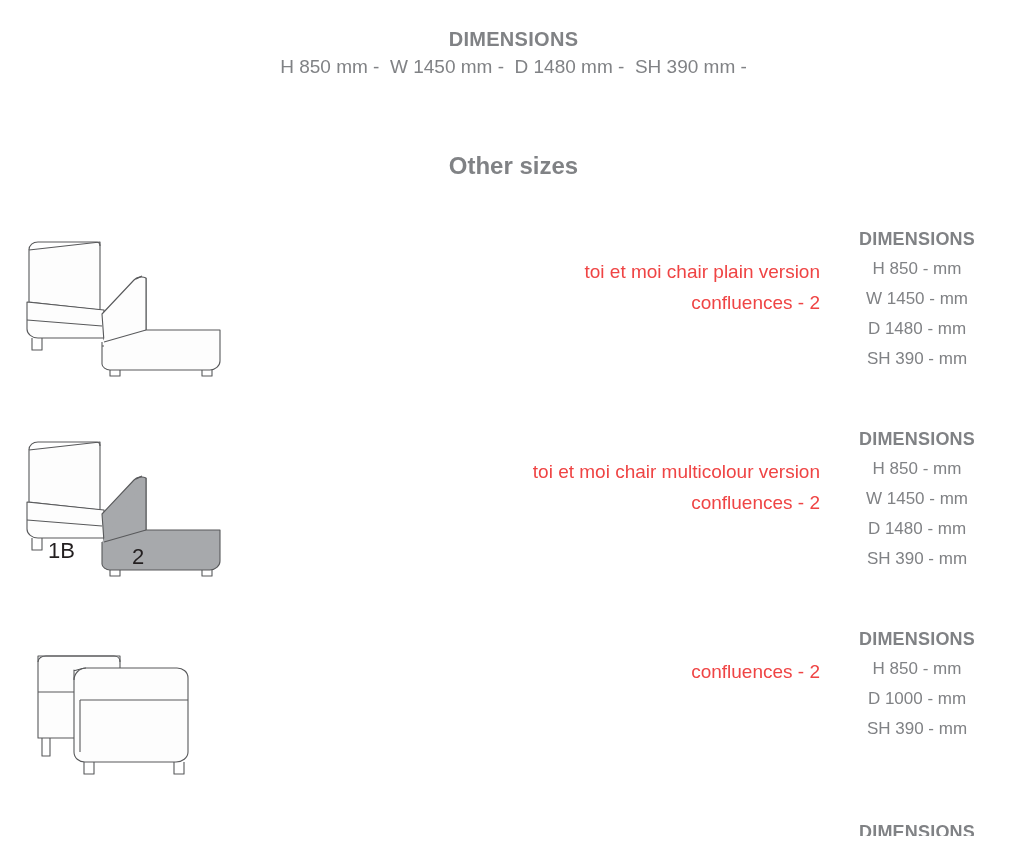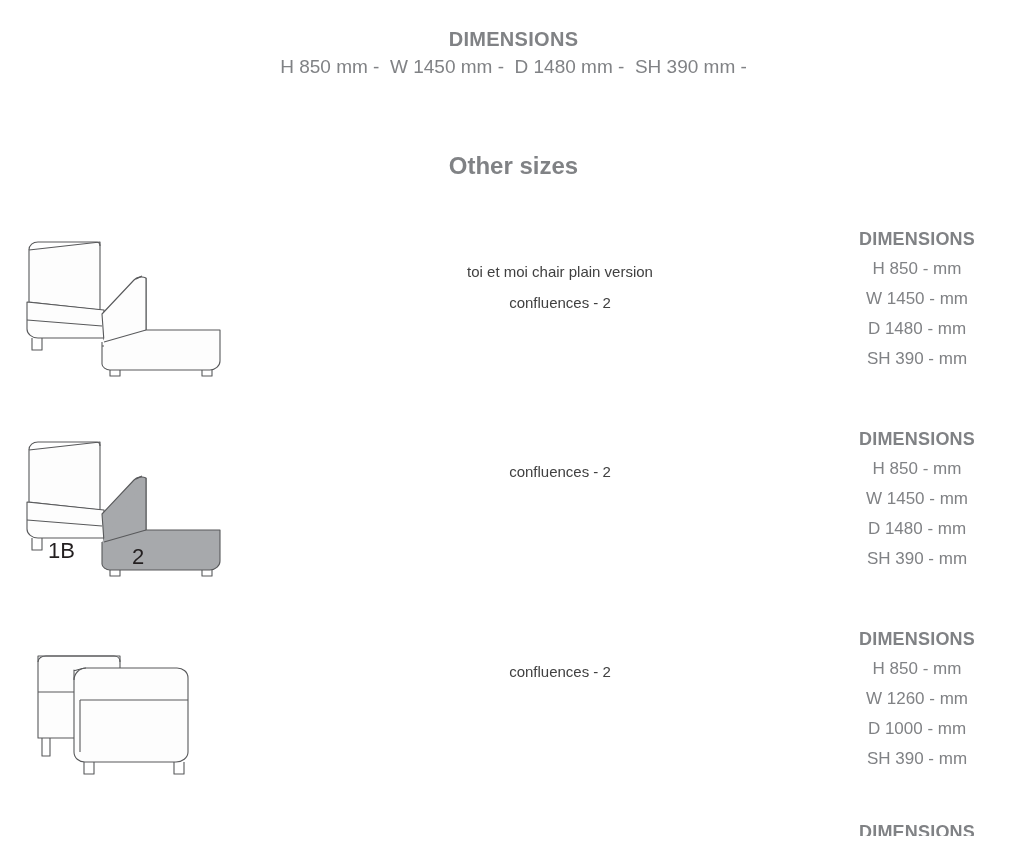--- a/index.html
+++ b/index.html
@@ -57,24 +57,24 @@
     left: 24px;
     top: 10px;
     width: 210px;
     height: 150px;
   }
   .row-label {
     position: absolute;
     left: 300px;
     top: 32px;
     width: 520px;
-    text-align: center;
-    font-size: 15px;
+    text-align: right;
+    font-size: 19px;
     line-height: 31px;
-    color: #404040;
+    color: #ef4444;
   }
   .row-dims {
     position: absolute;
     right: 10px;
     top: 0px;
     width: 200px;
     text-align: center;
     font-size: 17px;
     line-height: 30px;
     color: #808285;
@@ -169,20 +169,21 @@
           <path d="M78,108 L78,130 C78,133 82,136 86,136 L186,136 C191,136 196,132 196,127 L196,96 L122,96 L122,44" fill="#a7a9ac"></path>
           <path d="M122,96 L80,108"></path>
           <path d="M86,136 L86,142 L96,142 L96,136"></path>
           <path d="M178,136 L178,142 L188,142 L188,136"></path>
         </g>
         <text x="24" y="124" font-family="Liberation Sans, sans-serif" font-size="22" fill="#231f20">1B</text>
         <text x="108" y="130" font-family="Liberation Sans, sans-serif" font-size="22" fill="#231f20">2</text>
       </svg>
     </div>
     <div class="row-label">
+      <div>toi et moi chair multicolour version</div>
       <div>confluences - 2</div>
     </div>
     <div class="row-dims">
       <div class="dims-title">DIMENSIONS</div>
       <div>H 850 - mm</div>
       <div>W 1450 - mm</div>
       <div>D 1480 - mm</div>
       <div>SH 390 - mm</div>
     </div>
   </div>
@@ -205,21 +206,20 @@
           <path d="M150,128 L150,140 L160,140 L160,128"></path>
         </g>
       </svg>
     </div>
     <div class="row-label">
       <div>confluences - 2</div>
     </div>
     <div class="row-dims">
       <div class="dims-title">DIMENSIONS</div>
       <div>H 850 - mm</div>
-      <div>W 1260 - mm</div>
       <div>D 1000 - mm</div>
       <div>SH 390 - mm</div>
     </div>
 
     <div class="partial-dims">DIMENSIONS</div>
   </div>
 
 </div>
 
 </body></html>

